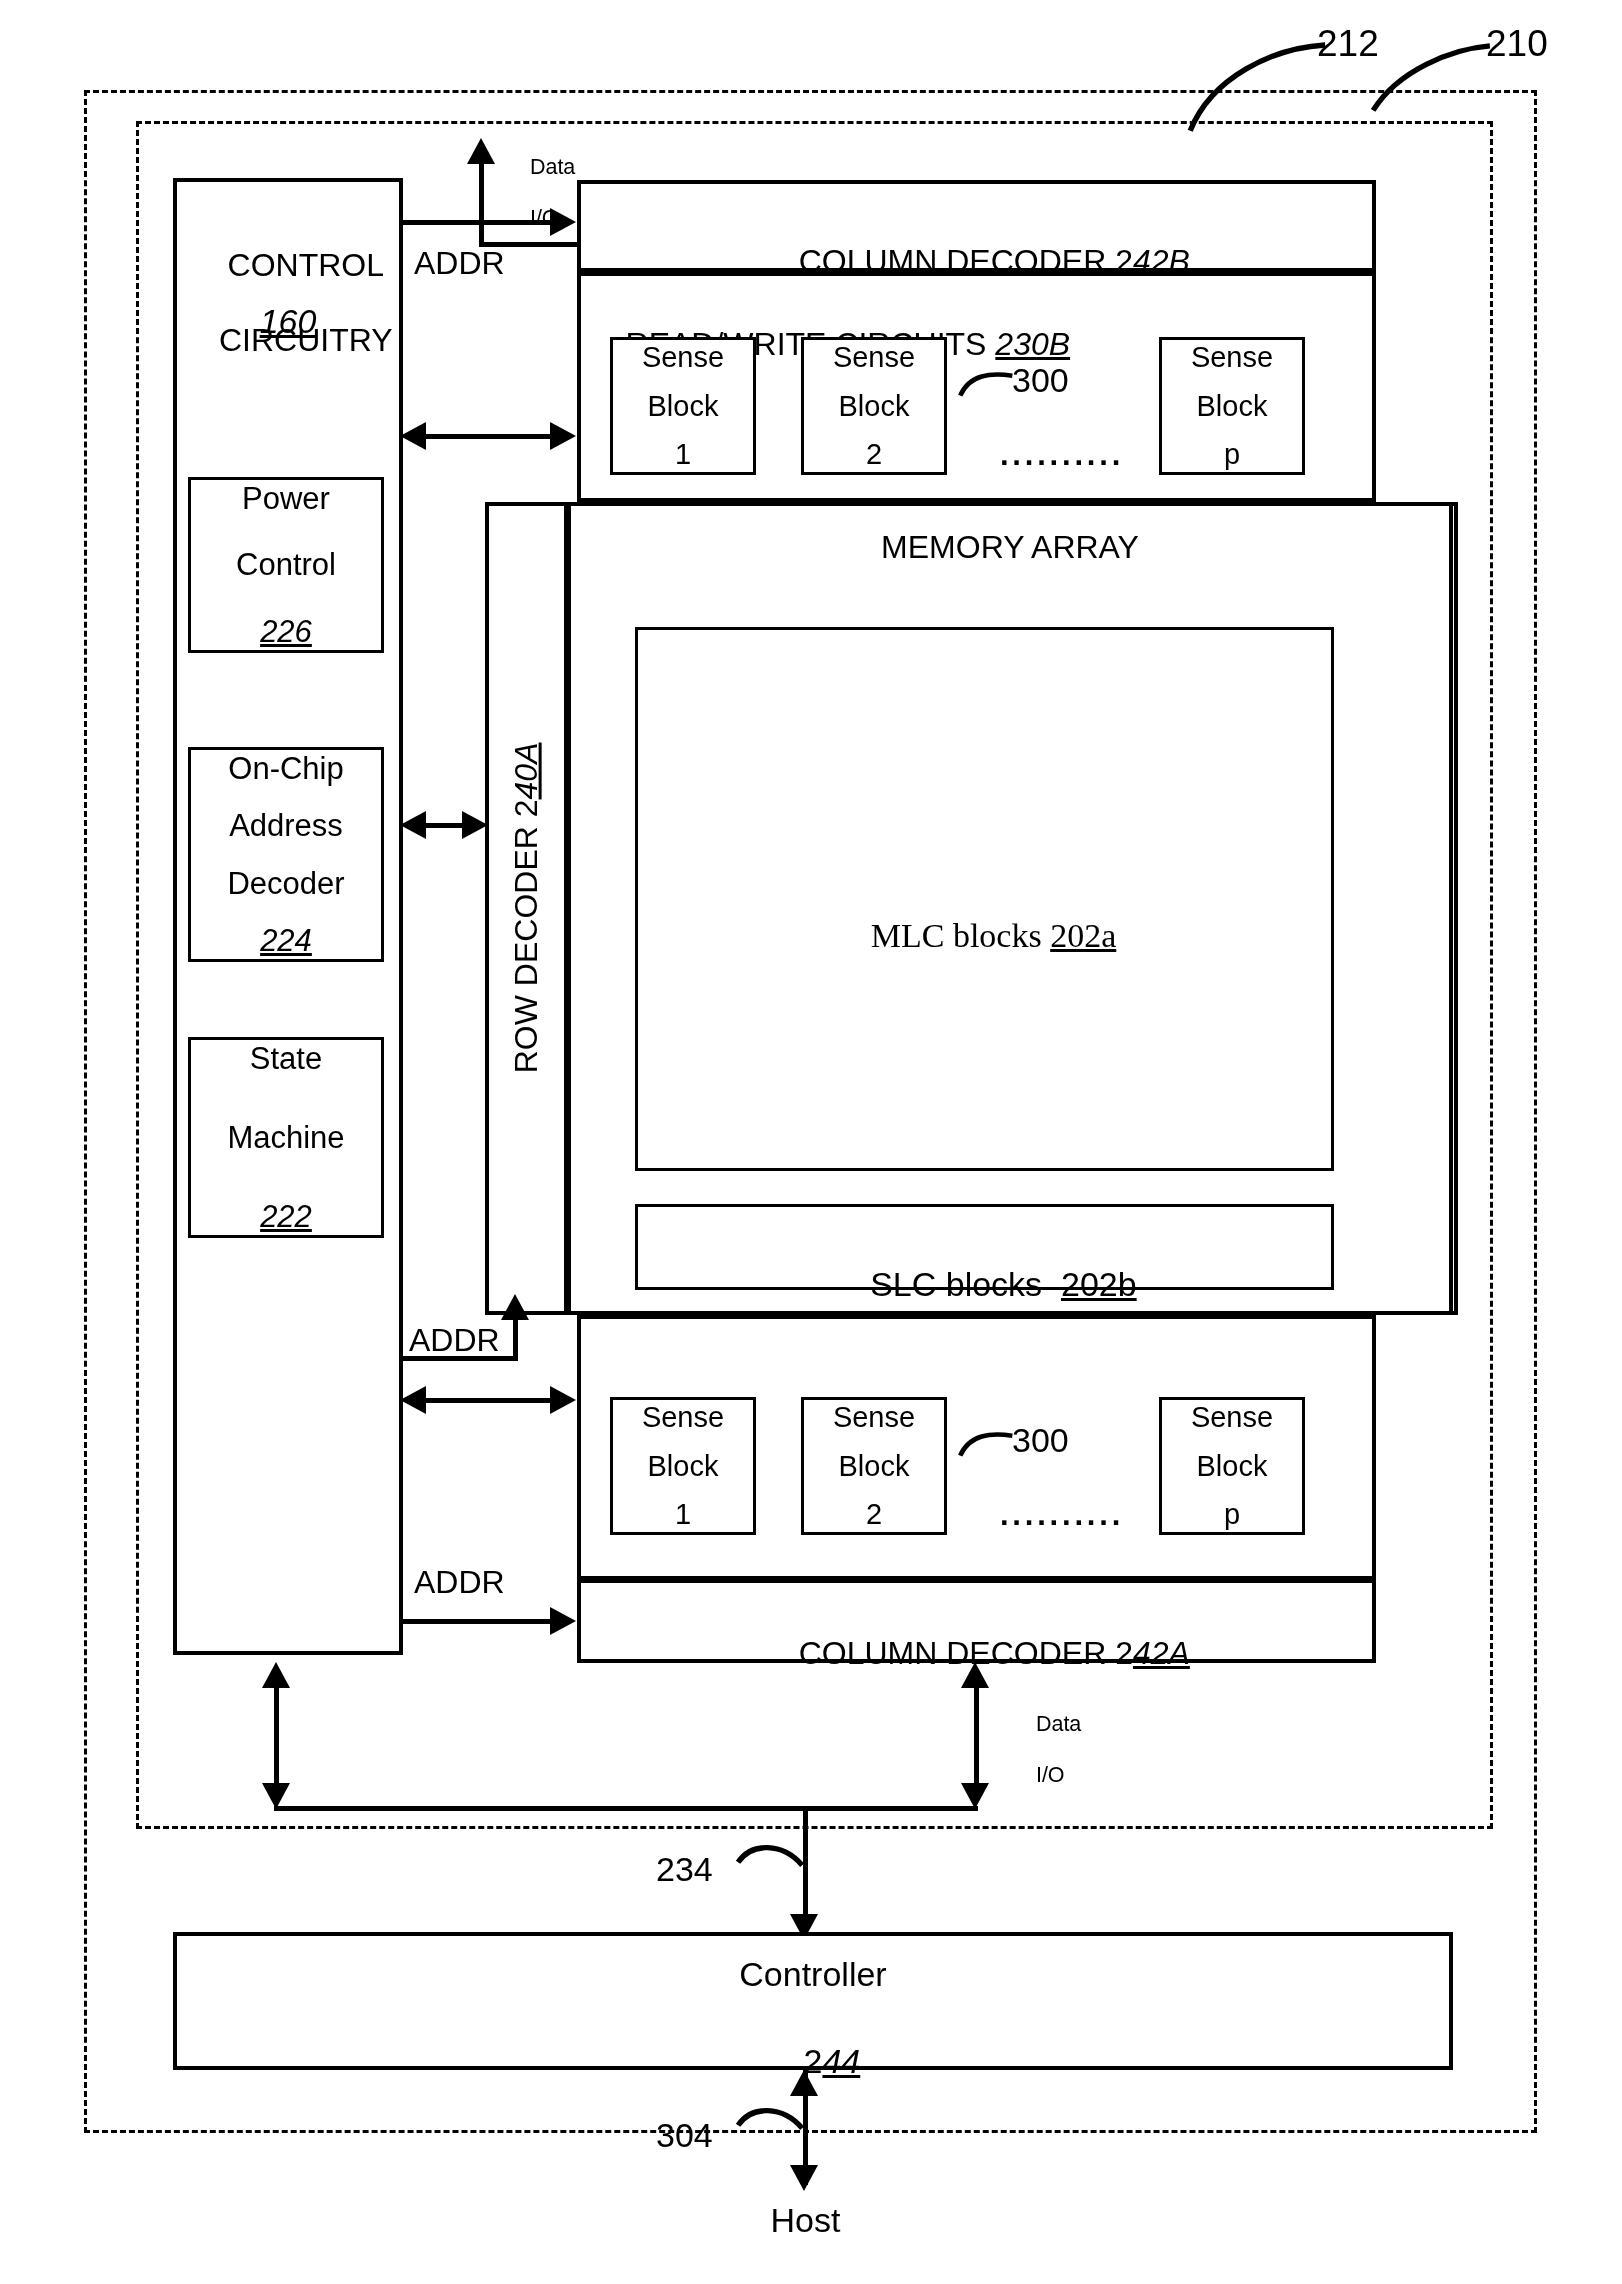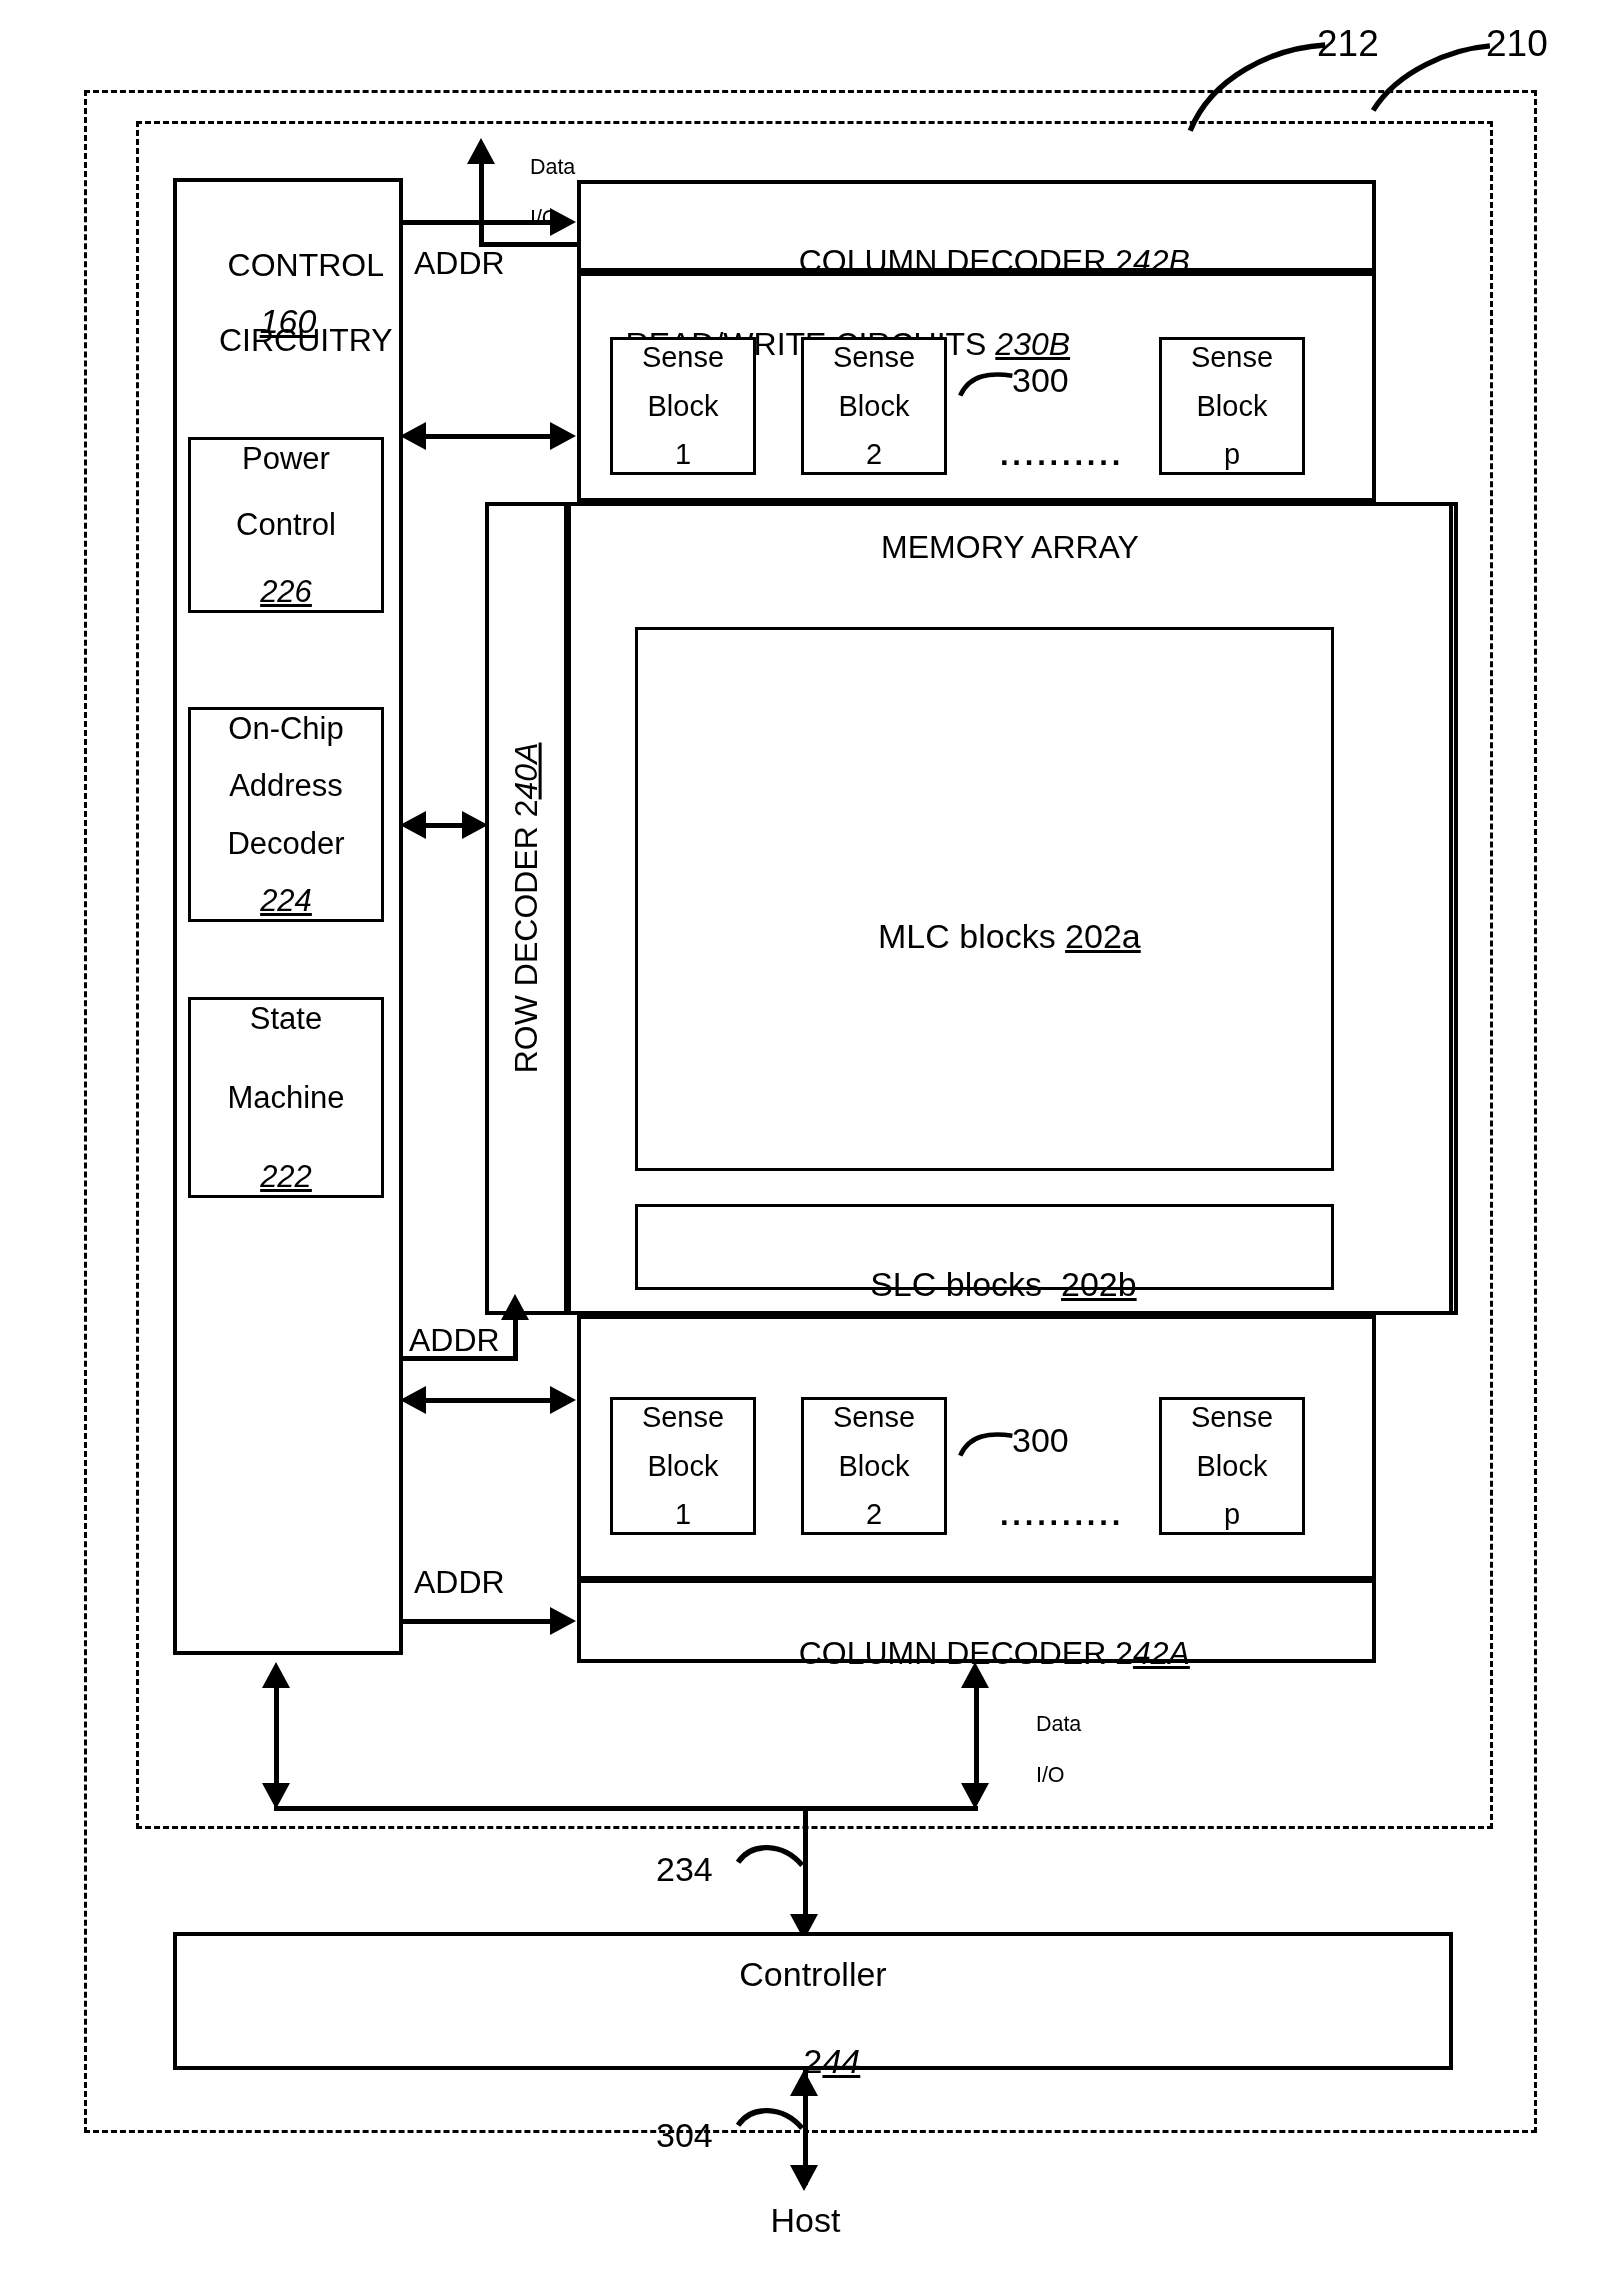--- a/index.html
+++ b/index.html
@@ -56,21 +56,21 @@
     justify-content: space-between;
     text-align: center;
     line-height: 1.2;
   }
   .up { font-style: normal; text-decoration: none; }
   .ref { font-style: italic; text-decoration: underline; }
   .ref-plain { font-style: normal; text-decoration: underline; }
 
   .f-caps { font-size: 32px; }
   .f-big { font-size: 34px; }
-  .f-mid { font-size: 31px; }
+  .f-mid { font-size: 31px; margin-top: 40px; }
   .f-sense { font-size: 29px; }
   .f-small { font-size: 21.5px; }
   .f-num { font-size: 34px; }
 
   
   .hline { position: absolute; background: #000; height: 4.6px; }
   .vline { position: absolute; background: #000; width: 4.6px; }
 
   
   .arr { position: absolute; width: 0; height: 0; }
@@ -185,21 +185,21 @@
 
   <div class="abs box" style="left:1375px; top:502px; width:83px; height:813px;"></div>
   <div class="t f-caps rot-left" style="left:1034px; top:889px; width:767px;">
     <span class="up">ROW DECODER 2</span><span class="ref">40B</span>
   </div>
 
   <div class="abs box" style="left:567px; top:502px; width:886px; height:813px;"></div>
   <div class="t f-caps" style="left:567px; top:529px; width:886px;">MEMORY ARRAY</div>
 
   <div class="abs box-thin" style="left:635px; top:627px; width:699px; height:544px;"></div>
-  <div class="t f-big" style="left:648px; top:876px; width:685px;">
+  <div class="t f-big" style="left:634px; top:876px; width:685px;font-family:Liberation Serif, serif;">
     <span class="up">MLC blocks </span><span class="ref-plain">202a</span>
   </div>
 
   <div class="abs box-thin" style="left:635px; top:1204px; width:699px; height:86px;"></div>
   <div class="t f-big" style="left:635px; top:1224px; width:699px;">
     <span class="up">SLC blocks  </span><span class="ref-plain">202b</span>
   </div>
 
   <div class="abs box" style="left:577px; top:1315px; width:799px; height:265px;"></div>
 

